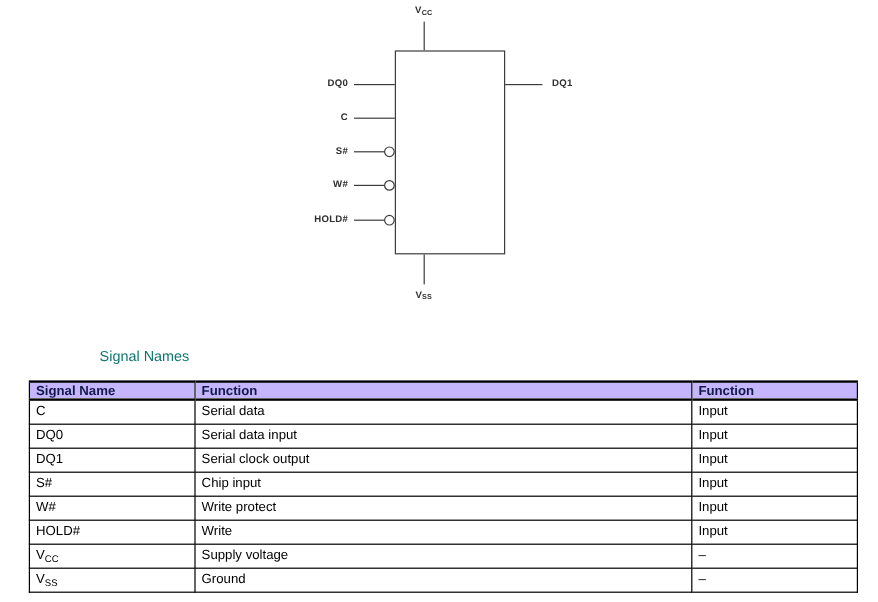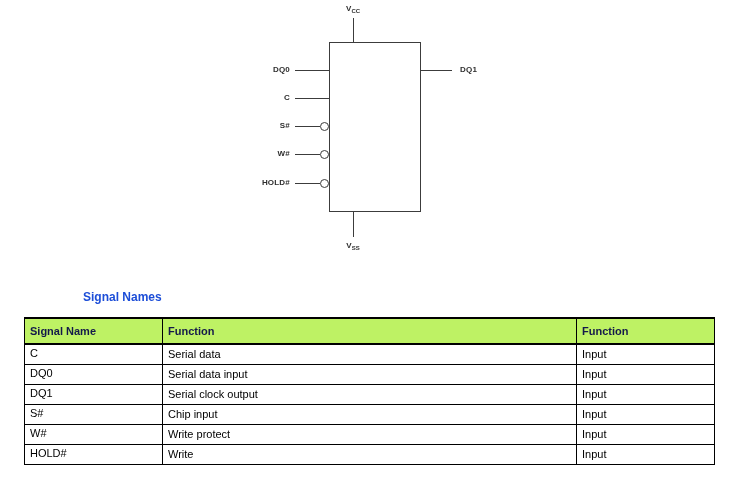--- a/index.html
+++ b/index.html
@@ -28,43 +28,43 @@
     position: absolute; font-size: 8px; font-weight: 600; color: #2e2e2e;
     letter-spacing: 0.2px; line-height: 10px; white-space: nowrap;
   }
   .pin-label.right-align { text-align: right; width: 55px; }
   .pin-label.center-align { text-align: center; width: 34px; }
   .pin-sub { font-size: 6px; font-weight: 600; vertical-align: -1.5px; letter-spacing: 0; }
 
   
   .table-title {
     position: absolute; left: 83px; top: 290px;
-    font-size: 12px; font-weight: bold; color: #1d4ed8;
+    font-size: 12px; font-weight: normal; color: #0f766e;
   }
 
   
   .signal-table {
     position: absolute; left: 24px; top: 317px; width: 690px;
     border-collapse: collapse; table-layout: fixed;
     font-size: 11px;
   }
   .signal-table th, .signal-table td {
     border: 1px solid #000;
     padding: 0 0 0 5px;
     height: 20px;
     vertical-align: middle;
     text-align: left;
     white-space: nowrap; overflow: hidden;
   }
   .signal-table th {
-    background: #bef264;
+    background: #c4b5fd;
     color: #14194a;
     font-weight: bold;
     font-size: 11px;
-    height: 26px;
+    height: 15px;
     border-top: 2px solid #000;
     border-bottom: 2px solid #000;
   }
   .cell-sub { font-size: 8px; vertical-align: -2px; }
 </style>
 </head>
 <body>
 
 <div class="page">
 
@@ -139,16 +139,26 @@
       <tr>
         <td><span>W#</span><span class="cell-sub"></span></td>
         <td>Write protect</td>
         <td>Input</td>
       </tr>
       <tr>
         <td><span>HOLD#</span><span class="cell-sub"></span></td>
         <td>Write</td>
         <td>Input</td>
       </tr>
+      <tr>
+        <td><span>V</span><span class="cell-sub">CC</span></td>
+        <td>Supply voltage</td>
+        <td>–</td>
+      </tr>
+      <tr>
+        <td><span>V</span><span class="cell-sub">SS</span></td>
+        <td>Ground</td>
+        <td>–</td>
+      </tr>
     </tbody>
   </table>
 
 </div>
 
 </body></html>

